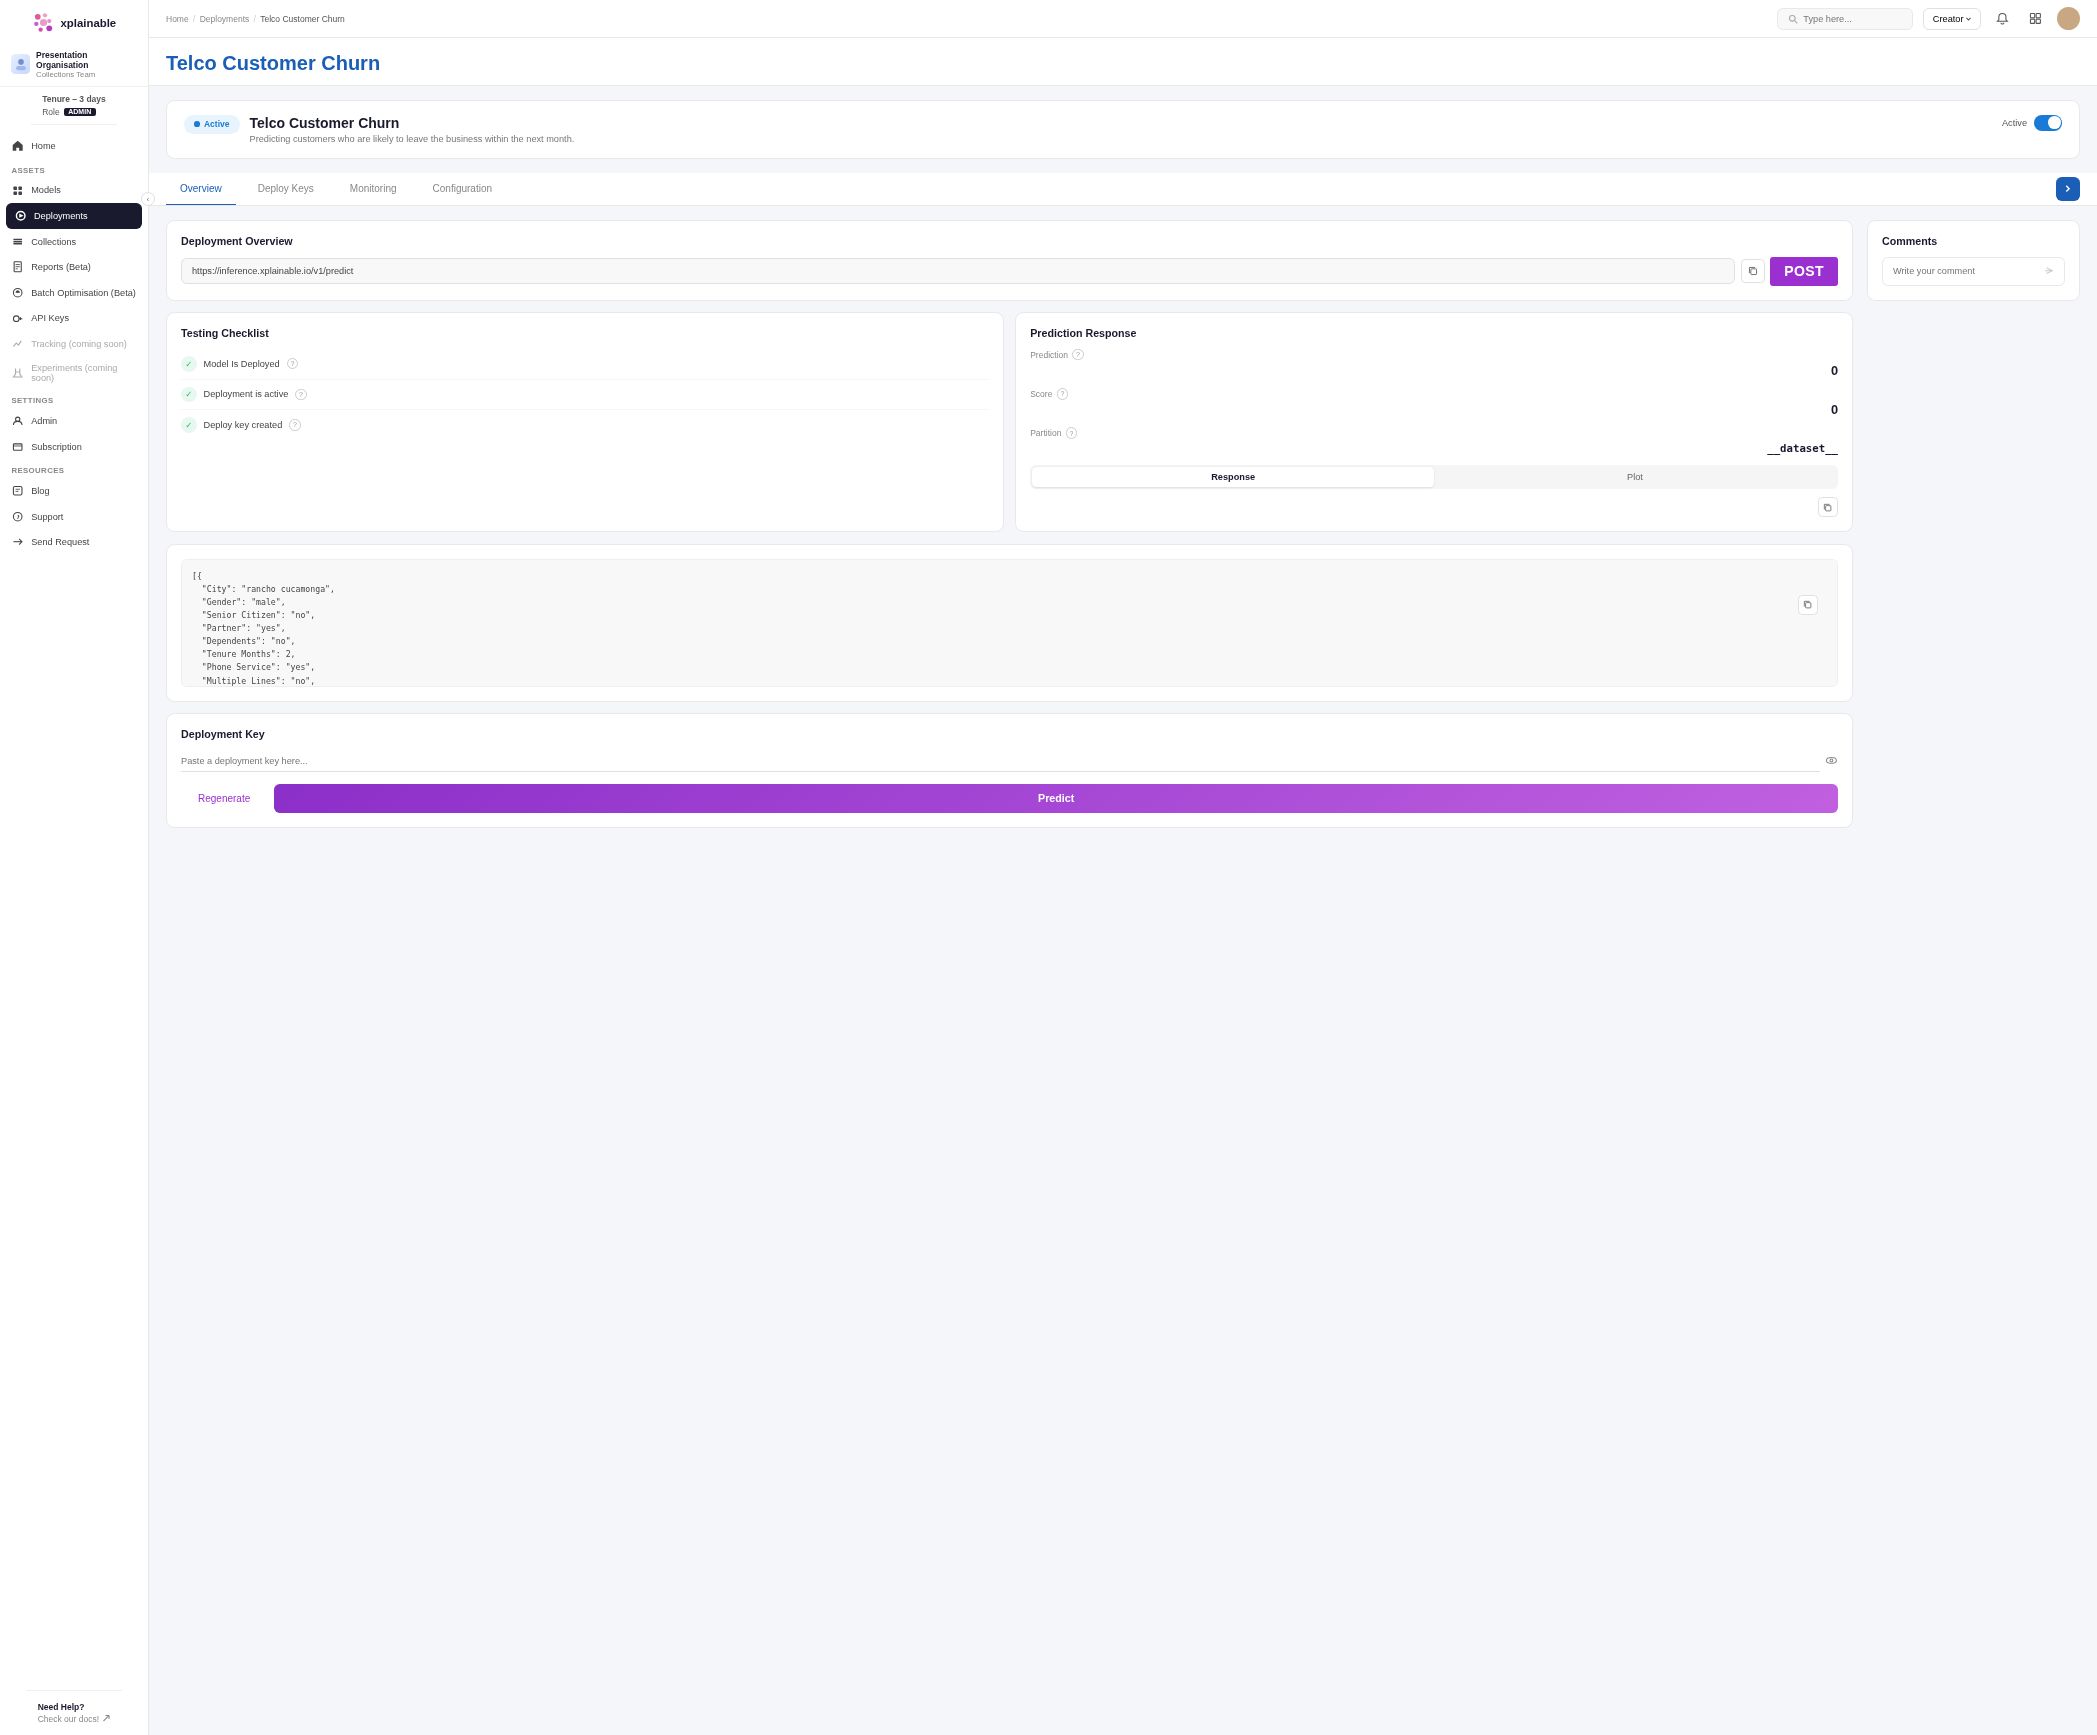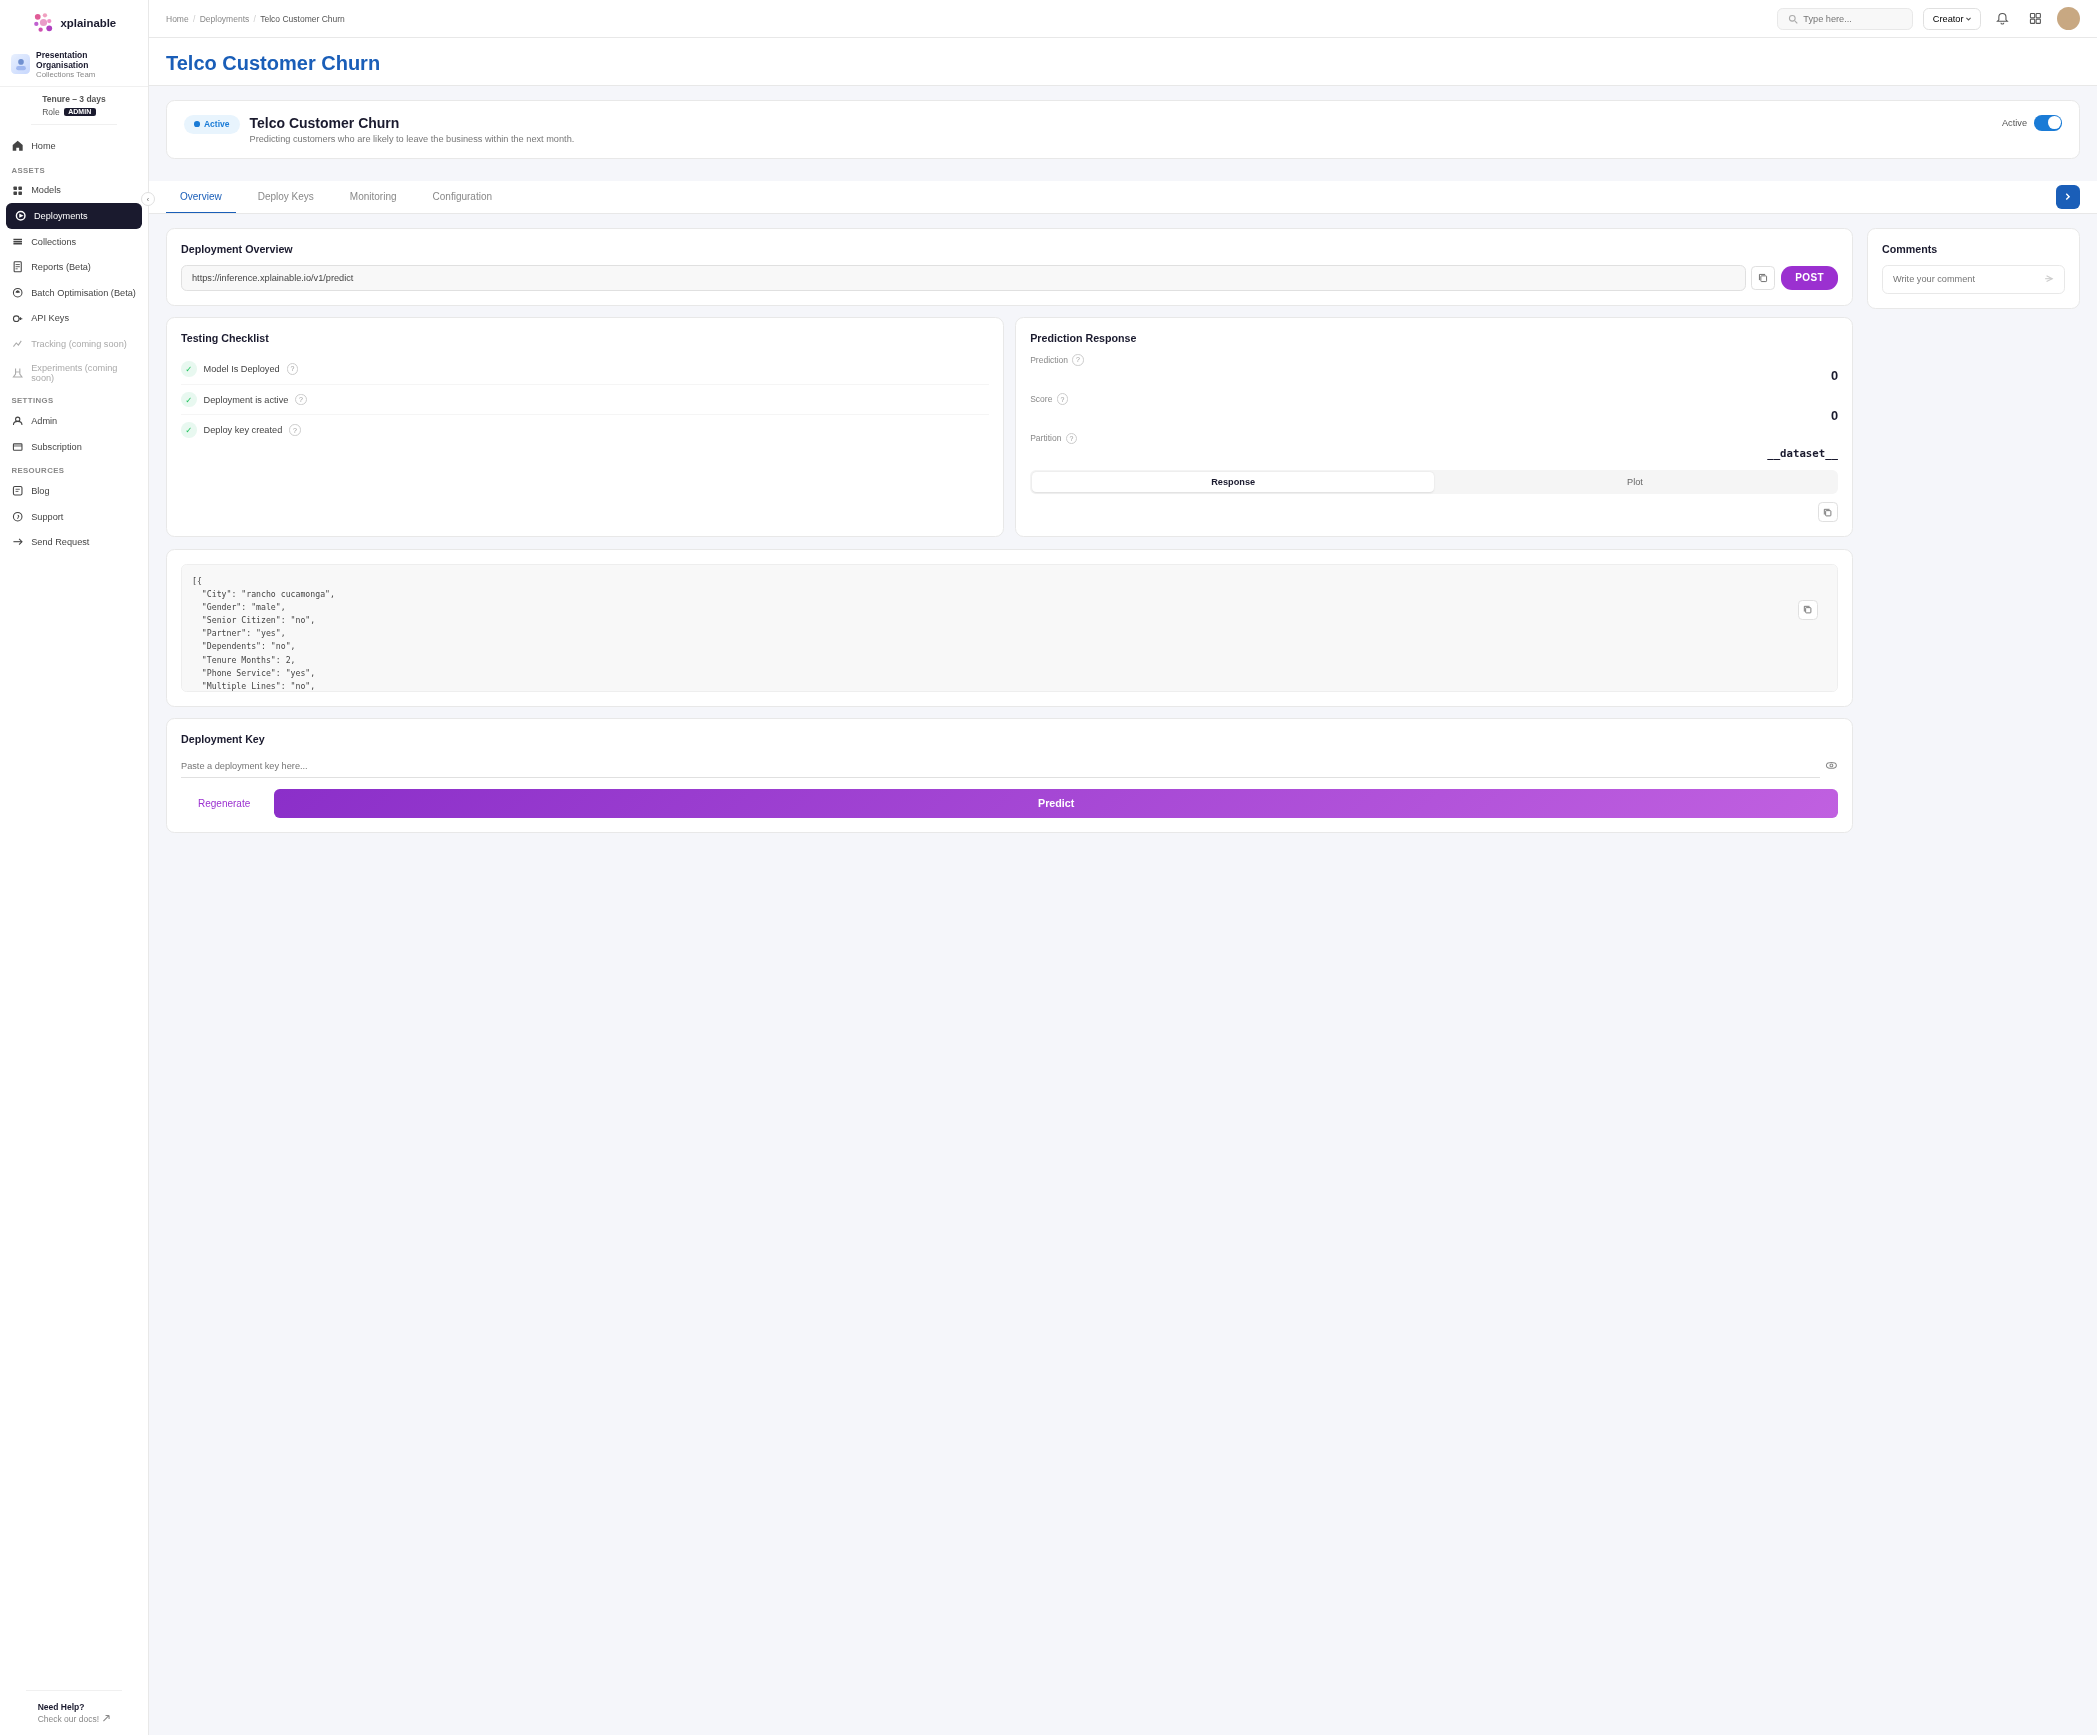--- a/index.html
+++ b/index.html
@@ -42,21 +42,21 @@
     .creator-select { display: flex; align-items: center; gap: 1px; border: 0.7px solid #e0e0e0; border-radius: 5.7px; padding: 5px 8.5px; font-size: 9.2px; cursor: pointer; background: #fff; }
     .topbar-icon { width: 23px; height: 23px; display: flex; align-items: center; justify-content: center; cursor: pointer; color: #555; }
     .user-avatar { width: 23px; height: 23px; border-radius: 50%; background: #c8a882; overflow: hidden; display: flex; align-items: center; justify-content: center; }
 
     
     .content { flex: 1; overflow-y: auto; padding: 0; display: flex; flex-direction: column; }
     .page-header { padding: 14px 17px 10px; background: #fff; border-bottom: 0.7px solid #e8e8e8; }
     .page-title { font-size: 20px; font-weight: 700; color: #1a5eb8; }
 
     
-    .deployment-hero { background: #fff; margin: 0 17px 22px; border-radius: 8.5px; border: 0.7px solid #e8e8e8; padding: 14px 17px; display: flex; align-items: flex-start; justify-content: space-between; margin-top: 14px; }
+    .deployment-hero { background: #fff; margin: 0 17px 14px; border-radius: 8.5px; border: 0.7px solid #e8e8e8; padding: 14px 17px; display: flex; align-items: flex-start; justify-content: space-between; margin-top: 14px; }
     .hero-left { display: flex; align-items: flex-start; gap: 10px; }
     .active-badge { display: flex; align-items: center; gap: 4.3px; background: #e8f4fd; color: #1a7bd6; font-size: 8.5px; font-weight: 600; padding: 4.3px 10px; border-radius: 14px; }
     .active-dot { width: 5.7px; height: 5.7px; background: #1a7bd6; border-radius: 50%; }
     .hero-info h2 { font-size: 14px; font-weight: 700; color: #1a1a2e; margin-bottom: 2.8px; }
     .hero-info p { font-size: 9.2px; color: #777; }
     .hero-right { display: flex; align-items: center; gap: 7px; }
     .active-label { font-size: 9.2px; color: #555; }
     .toggle { width: 28px; height: 15.6px; background: #1a7bd6; border-radius: 7.8px; position: relative; cursor: pointer; }
     .toggle::after { content: ''; position: absolute; width: 12.8px; height: 12.8px; background: #fff; border-radius: 50%; top: 1.4px; right: 1.4px; }
 
@@ -73,21 +73,21 @@
     .right-panel { width: 213px; flex-shrink: 0; }
 
     
     .card { background: #fff; border-radius: 8.5px; border: 0.7px solid #e8e8e8; padding: 14px; }
     .card-title { font-size: 10.7px; font-weight: 700; color: #1a1a2e; margin-bottom: 10px; }
 
     
     .url-row { display: flex; align-items: center; gap: 5.7px; }
     .url-input { flex: 1; background: #f8f8f8; border: 0.7px solid #e0e0e0; border-radius: 5.7px; padding: 7px 10px; font-size: 9.2px; color: #444; }
     .copy-btn { width: 24px; height: 24px; border: 0.7px solid #e0e0e0; background: #fff; border-radius: 4.3px; display: flex; align-items: center; justify-content: center; cursor: pointer; color: #666; font-size: 10px; }
-    .post-btn { background: #9b30d0; color: #fff; border: none; border-radius: 11px; padding: 6.4px 14px; font-size: 10px; font-weight: 700; cursor: pointer; letter-spacing: 0.4px; }
+    .post-btn { background: #9b30d0; color: #fff; border: none; border-radius: 3px; padding: 6.4px 14px; font-size: 14px; font-weight: 700; cursor: pointer; letter-spacing: 0.4px; }
 
     
     .two-col { display: flex; gap: 11.4px; }
     .two-col .card { flex: 1; }
 
     
     .checklist-item { display: flex; align-items: center; gap: 7px; padding: 7px 0; border-bottom: 0.7px solid #f5f5f5; font-size: 9.2px; color: #444; }
     .checklist-item:last-child { border-bottom: none; }
     .check-icon { width: 15.6px; height: 15.6px; background: #e8f8f0; border-radius: 50%; display: flex; align-items: center; justify-content: center; color: #22c55e; font-size: 8.5px; flex-shrink: 0; }
     .info-icon { width: 11.4px; height: 11.4px; border: 0.7px solid #ccc; border-radius: 50%; display: flex; align-items: center; justify-content: center; font-size: 7px; color: #999; cursor: pointer; flex-shrink: 0; }

